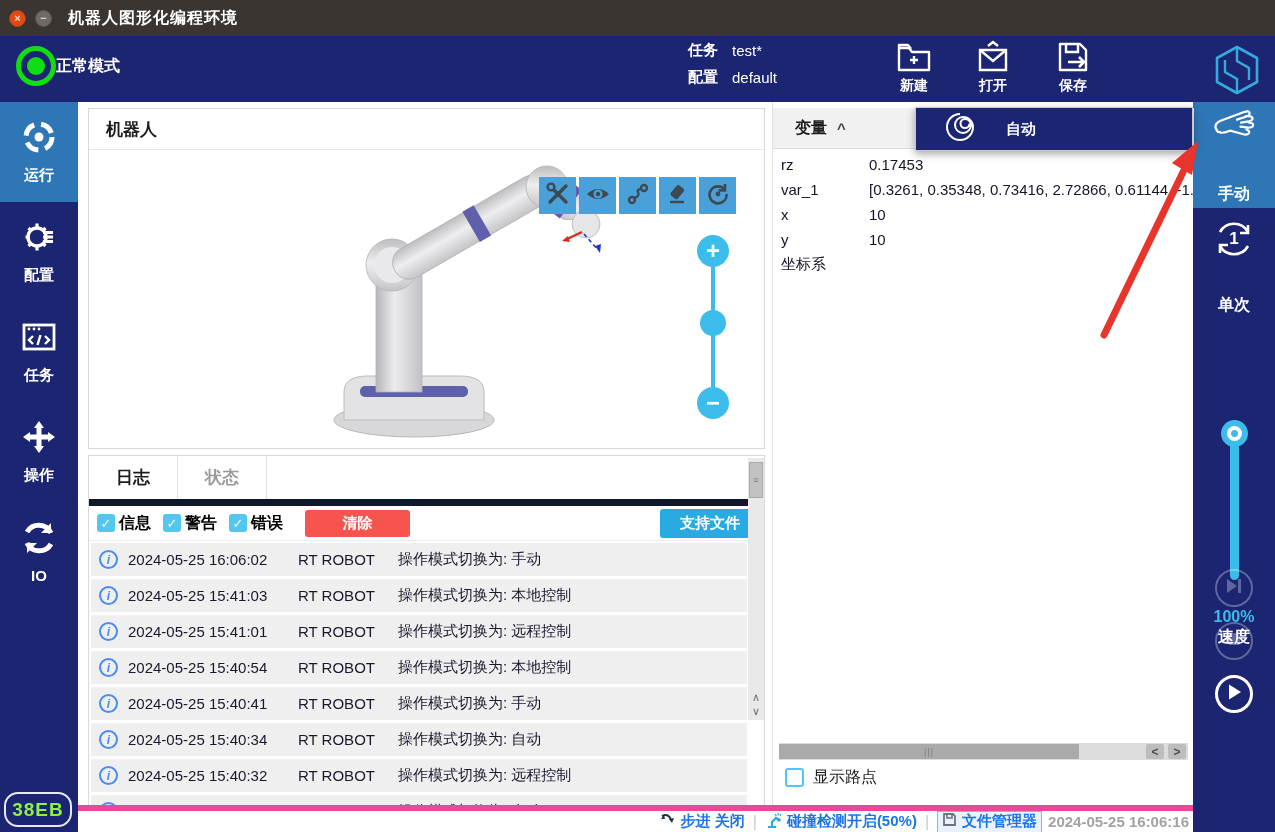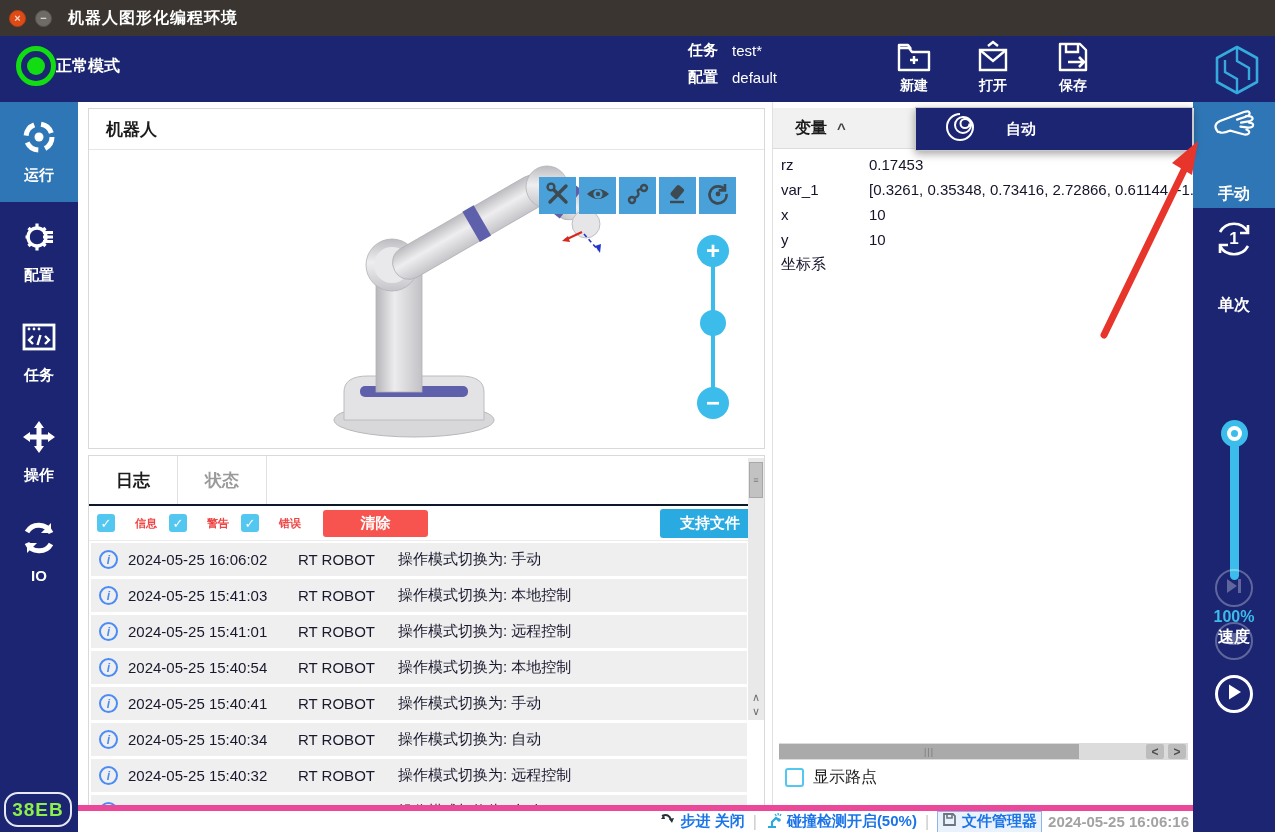--- a/index.html
+++ b/index.html
@@ -64,29 +64,29 @@
   .vtoolbar { position:absolute; right:28px; top:27px; display:flex; gap:3px; }
   .tbtn { width:37px; height:37px; background:#4aa0d8; display:flex; align-items:center; justify-content:center; cursor:pointer; }
   .zoomctl { position:absolute; right:35px; top:85px; width:32px; height:180px; }
   .zline { position:absolute; left:14px; top:16px; width:4px; height:150px; background:#3bbceb; }
   .zbtn { position:absolute; left:0; width:32px; height:32px; border-radius:50%; background:#3bbceb; color:#fff; font-size:24px; font-weight:bold; display:flex; align-items:center; justify-content:center; cursor:pointer; line-height:1; }
   .zbtn.plus { top:0; }
   .zbtn.minus { top:152px; }
   .zknob { position:absolute; left:3px; top:75px; width:26px; height:26px; border-radius:50%; background:#3bbceb; cursor:pointer; }
 
   .log-panel { position:absolute; left:10px; top:353px; width:677px; height:351px; border:1px solid #d9d9d9; border-bottom:none; }
-  .tabs { display:flex; height:50px; border-bottom:2px solid #0f172a; }
+  .tabs { display:flex; height:50px; border-bottom:7px solid #0f172a; }
   .tab { width:89px; display:flex; align-items:center; justify-content:center; font-size:17px; border-right:1px solid #e0e0e0; cursor:pointer; }
   .tab.active { font-weight:bold; color:#1c1c1c; }
   .tab.inactive { color:#9a9a9a; font-weight:bold; }
   .filter-row { height:35px; display:flex; align-items:center; border-bottom:1px solid #ececec; padding-left:8px; }
   .filters { display:flex; align-items:center; }
   .filter { display:flex; align-items:center; margin-right:12px; cursor:pointer; }
   .cb { width:18px; height:18px; border-radius:3px; background:#53c7f0; color:#fff; font-size:13px; display:flex; align-items:center; justify-content:center; margin-right:4px; }
-  .filter span.flabel { font-size:11px; font-weight:bold; color:#ef4444;margin-left:16px; }
+  .filter span.flabel { font-size:16px; font-weight:bold; color:#000000; }
   .clear-btn { margin-left:10px; width:105px; height:27px; background:#f8544f; color:#fff; font-size:15px; font-weight:bold; border:none; border-radius:3px; cursor:pointer; }
   .support-btn { margin-left:auto; margin-right:4px; width:100px; height:29px; background:#29abe2; color:#fff; font-size:15px; font-weight:bold; border:none; border-radius:3px; cursor:pointer; }
   .log-list { position:relative; height:264px; overflow:hidden; padding-top:2px; }
   .log-row { height:33px; margin:0 17px 3px 2px; background:#efefef; display:flex; align-items:center; font-size:15px; color:#19192e; }
   .info-icon { width:19px; height:19px; border:2px solid #4b8bf5; color:#4b8bf5; border-radius:50%; font-size:12px; font-weight:bold; font-style:italic; display:flex; align-items:center; justify-content:center; margin:0 10px 0 8px; flex:0 0 auto; }
   .log-time { width:170px; flex:0 0 auto; }
   .log-source { width:100px; flex:0 0 auto; }
   .log-message { flex:1; white-space:nowrap; overflow:hidden; }
   .vscroll { position:absolute; right:0; top:2px; width:16px; height:262px; background:#e9e9e9; }
   .vthumb { position:absolute; left:1px; top:4px; width:14px; height:36px; background:#c2c2c2; border:1px solid #a8a8a8; display:flex; align-items:center; justify-content:center; font-size:9px; color:#7c7c7c; cursor:pointer; }

